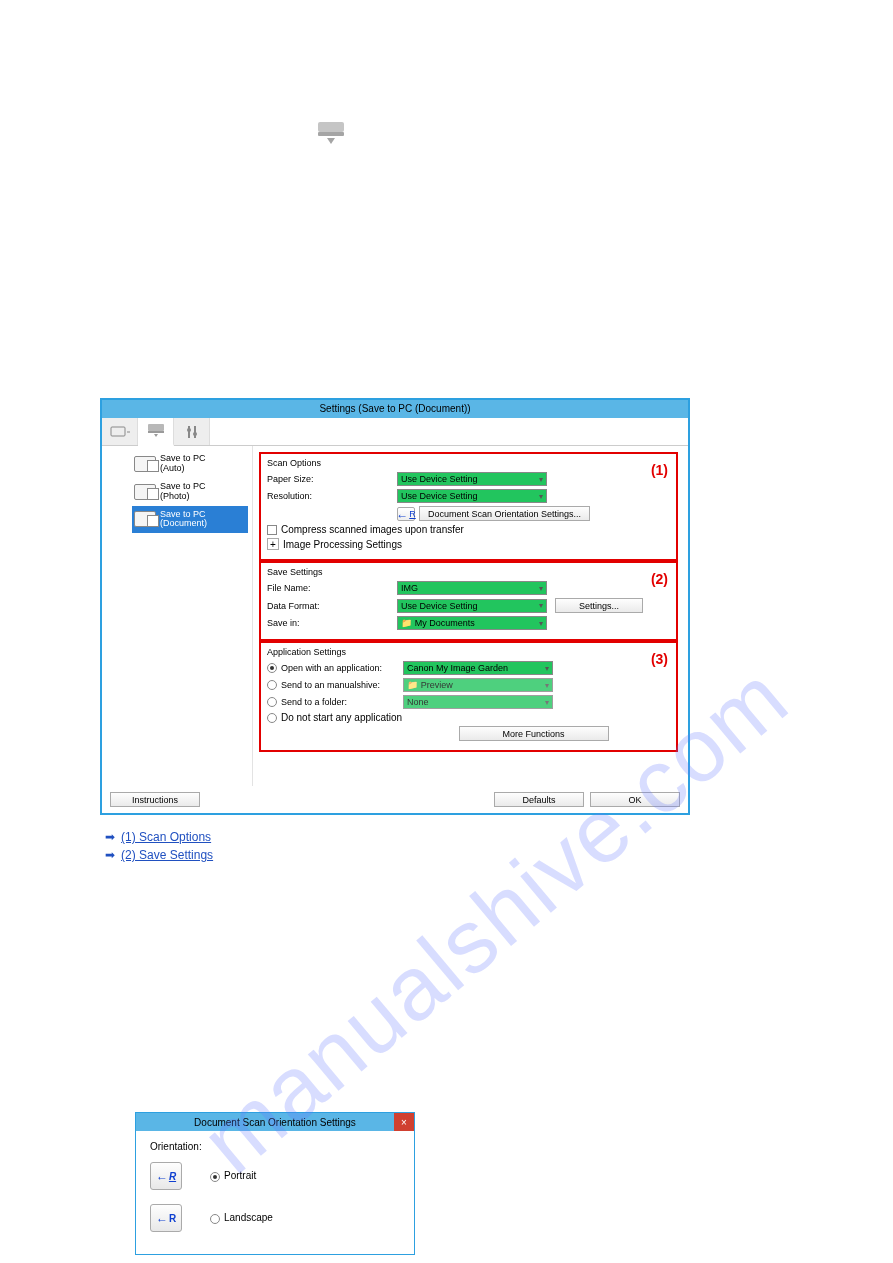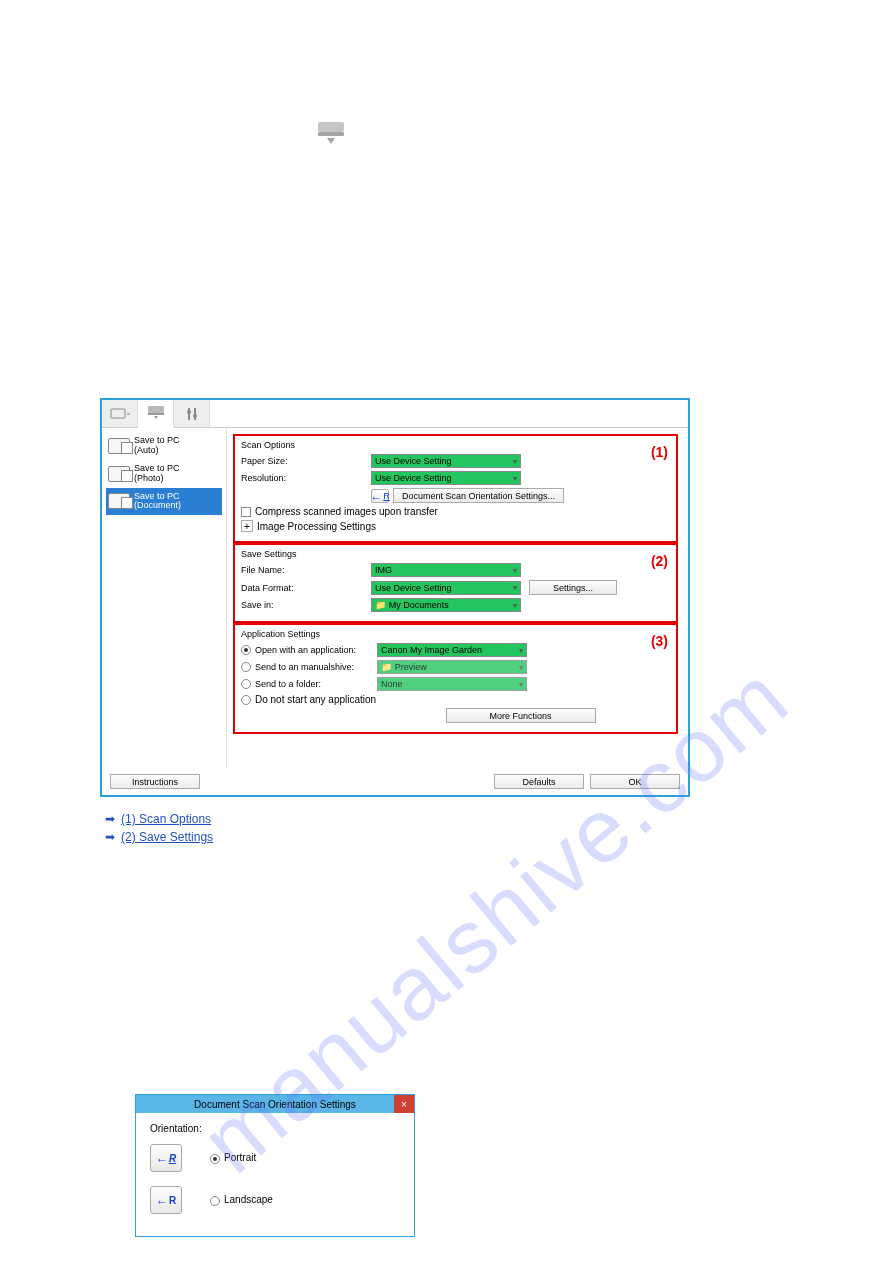--- a/index.html
+++ b/index.html
@@ -11,21 +11,21 @@
   
   .watermark { position: absolute; left: 130px; top: 470px; font-size: 90px; color: rgba(100,120,255,0.25); transform: rotate(-40deg); pointer-events: none; z-index: 50; letter-spacing: 2px; font-weight: 400; }
 
   
   .dlg { margin: 250px 0 0 100px; width: 590px; border: 2px solid #2da0e0; background:#fff; position: relative; font-size:10px; }
   .dlg-title { background:#5ab6e6; height:18px; text-align:center; line-height:18px; color:#000; font-size:10px; }
   .dlg-tabs { border-bottom:1px solid #ccc; height:28px; display:flex; }
   .dlg-tab { width:36px; border-right:1px solid #ddd; display:flex; align-items:center; justify-content:center; }
   .dlg-tab.active { background:#fff; border-bottom:2px solid #fff; margin-bottom:-1px; }
   .dlg-tab.inactive { background:#eee; }
-  .dlg-body { display:flex; height:340px; }
+  .dlg-body { display:flex; height:340px;padding-left:26px; }
   .sidebar { width:125px; border-right:1px solid #e3e3e3; padding:4px; }
   .side-item { display:flex; align-items:center; padding:4px 2px; gap:4px;}
   .side-item.sel { background:#2a7fd5; color:#fff; }
   .side-icon { width:22px; height:16px; border:1px solid #888; border-radius:2px; position:relative; background:#f5f5f5; flex:0 0 auto; }
   .side-icon:after { content:""; position:absolute; right:-4px; top:3px; width:10px; height:10px; border:1px solid #888; background:#fff; }
   .side-label { font-size:9px; line-height:1.1; }
   .content { flex:1; position:relative; padding:6px 10px 6px 6px; }
   .group { border:2px solid #e20000; margin-bottom:0; padding:4px 6px 6px; position:relative; }
   .grp-title { font-size:9px; margin-bottom:4px; }
   .form-row { display:flex; align-items:center; margin:3px 0; }
@@ -68,20 +68,21 @@
       <rect x="3" y="2" width="26" height="10" rx="2" fill="#c5c5c5"></rect>
       <rect x="3" y="12" width="26" height="4" rx="1" fill="#a5a5a5"></rect>
       <path d="M12 18 L20 18 L16 24 Z" fill="#a5a5a5"></path>
     </svg>
 </div>
 
 <div class="winbox" style="position:relative;">
 <div class="watermark">manualshive.com</div>
 
 <div class="dlg">
+  <div class="dlg-title">Settings (Save to PC (Document))</div>
   <div class="dlg-tabs">
     <div class="dlg-tab inactive">
       <svg width="20" height="16">
             <rect x="1" y="3" width="14" height="9" rx="1" fill="none" stroke="#888"></rect>
             <path d="M17 8 L22 8 M20 6 L22 8 L20 10" stroke="#888" fill="none"></path>
           </svg>
     </div>
     <div class="dlg-tab active">
       <svg width="20" height="16">
             <rect x="2" y="1" width="16" height="7" rx="1" fill="#b8b8b8"></rect>

